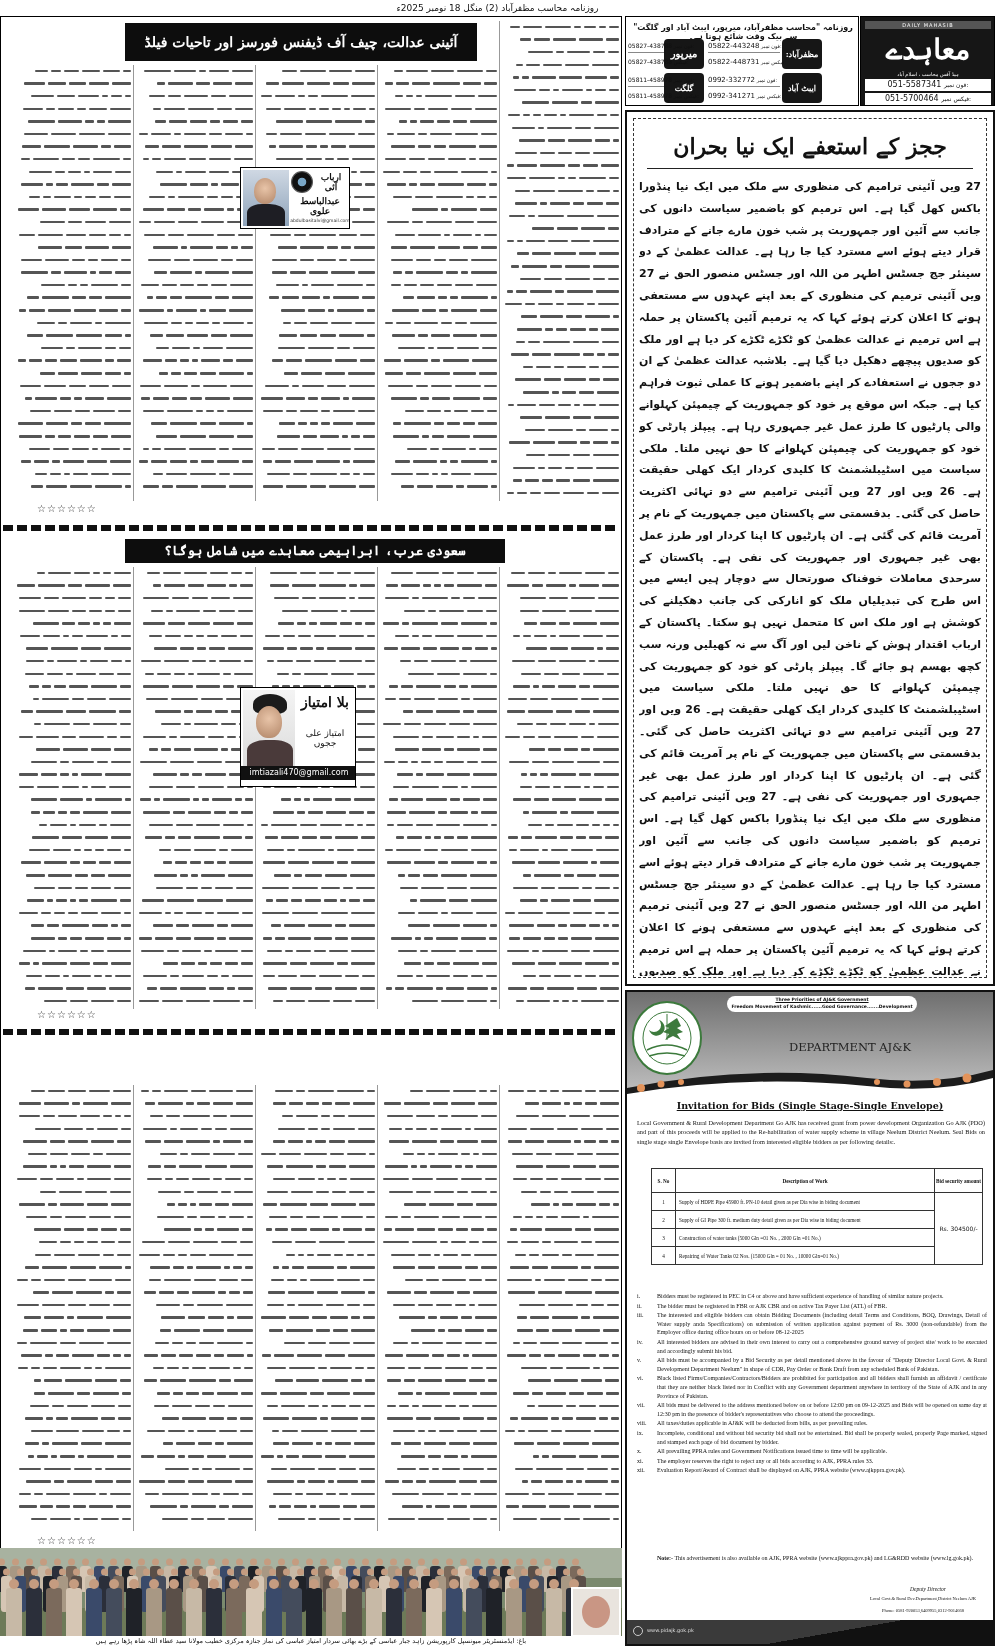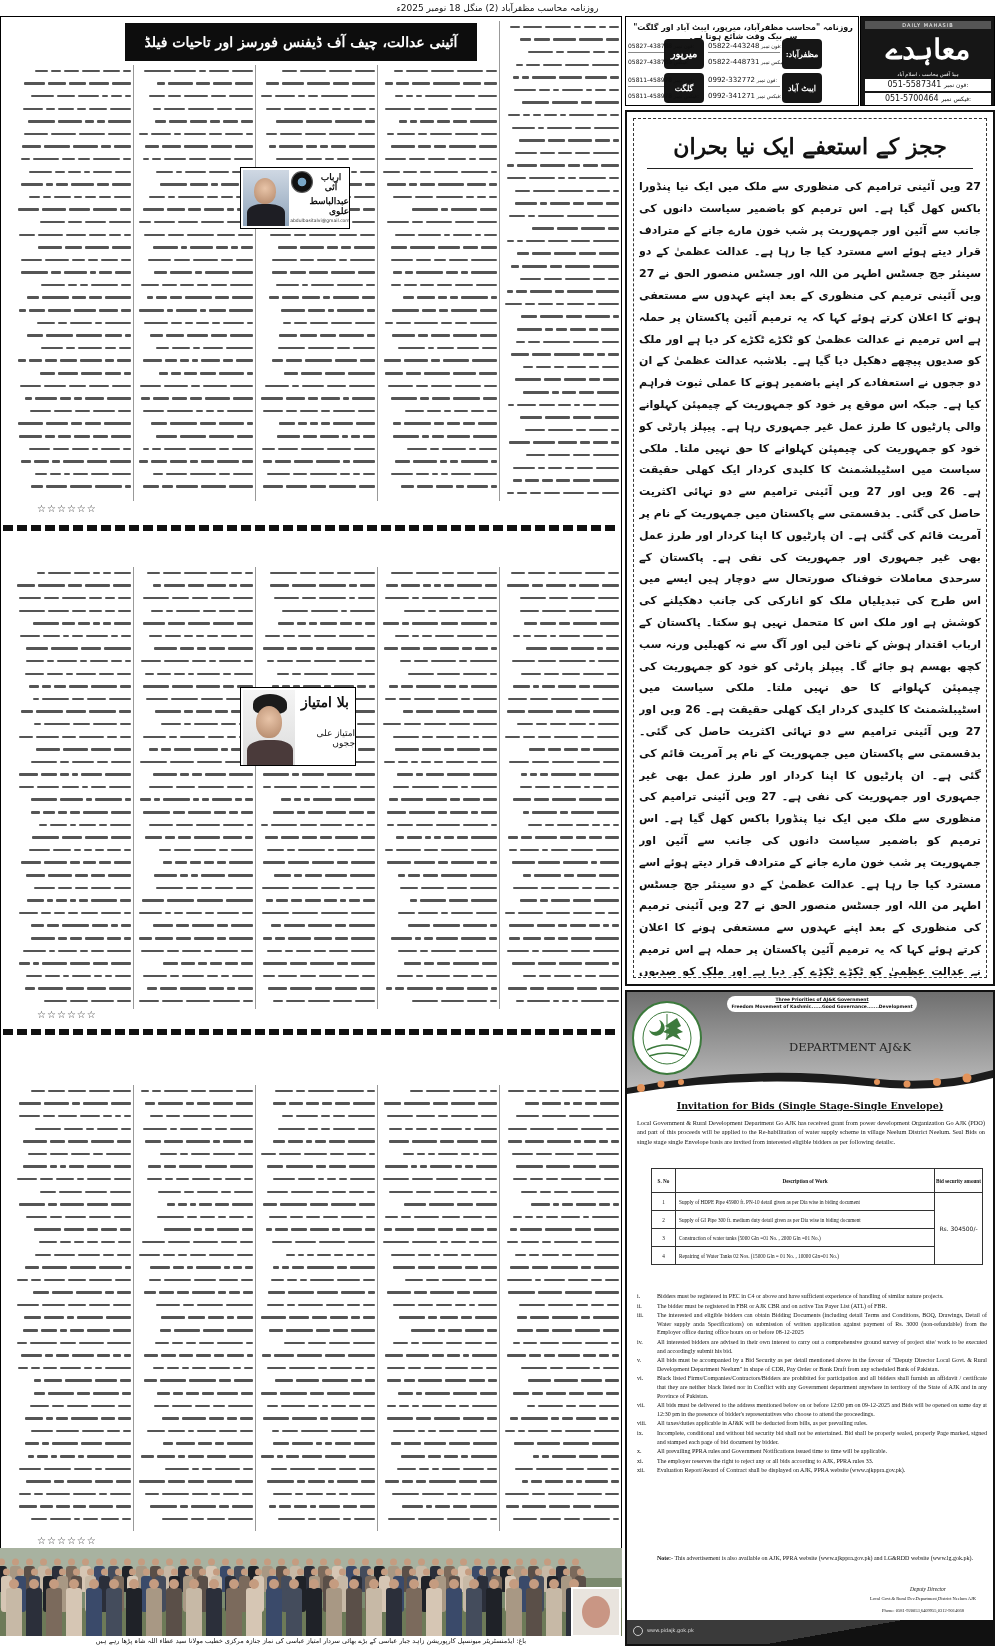--- a/index.html
+++ b/index.html
@@ -26,21 +26,21 @@
   .col-rule { position: absolute; top: 0; width: 1px; background: #999; }
 
   .stars { position: absolute; font-size: 10px; color: #333; letter-spacing: 1px; }
 
   
   .byline { position: absolute; border: 1px solid #000; background: #fff; overflow: hidden; }
   .photo { position: absolute; background: linear-gradient(180deg,#cfd8e3,#8ea3ba); }
   .photo .face { position: absolute; border-radius: 50% 50% 45% 45%; background: radial-gradient(circle at 50% 40%, #e8c4a8, #b08466); }
   .photo .body { position: absolute; background: #1e1e24; border-radius: 40% 40% 0 0; }
   .byline .tag { position: absolute; font-family: "DejaVu Serif", serif; font-weight: bold; text-align: center; direction: rtl; }
-  .byline .writer { position: absolute; text-align: right; direction: rtl; font-family: "DejaVu Serif", serif; }
+  .byline .writer { position: absolute; text-align: center; direction: rtl; font-family: "DejaVu Serif", serif; }
   .byline .email { position: absolute; text-align: center; }
 
   
   #masthead { position: absolute; left: 860px; top: 16px; width: 135px; height: 90px; background: #161616; color: #fff; border: 1px solid #000; }
   #contact-block { position: absolute; left: 625px; top: 16px; width: 234px; height: 90px; background: #fff; border: 1px solid #000; }
 
   #editorial { position: absolute; left: 625px; top: 110px; width: 370px; height: 876px; border: 2px solid #111; background: #fff; overflow: hidden; }
   #editorial .dashed { position: absolute; left: 6px; right: 6px; top: 6px; bottom: 6px; border: 1px dashed #333; }
 
   #ad { position: absolute; left: 625px; top: 990px; width: 370px; height: 656px; background: #fff; border: 2px solid #111; overflow: hidden; }
@@ -257,20 +257,21 @@
       <div class="tag" style="left:72px;top:4px;width:36px;font-size:9px;">ارباب آئی</div>
       <div class="writer" style="left:50px;top:28px;width:58px;font-size:9px;font-weight:bold;">عبدالباسط علوی</div>
       <div class="email" style="left:48px;top:50px;width:62px;font-size:4.5px;color:#333;">abdulbasitalvi@gmail.com</div>
     </div>
     <div class="stars" style="left:34px;top:484px;">☆☆☆☆☆☆</div>
   </div>
 
   <div class="sec-divider" style="top:508px;"></div>
 
   <div class="section" style="top:518px;height:492px;">
+    <div class="banner" style="left:122px;top:4px;width:380px;height:24px;font-size:13px;line-height:24px;">سعودی عرب، ابراہیمی معاہدے میں شامل ہوگا؟</div>
     <div class="cols">
         <div class="col" style="left: 498px; top: 32px; width: 118px; height: 442px;">
           <span class="ln"><i style="width: 11px;"></i><i style="width: 20px;"></i><i style="width: 23px;"></i><i style="width: 8px;"></i><i style="width: 17px;"></i><i style="width: 14px;"></i></span>
           <span class="ln"><i style="width: 17px;"></i><i style="width: 20px;"></i><i style="width: 7px;"></i><i style="width: 20px;"></i><i style="width: 11px;"></i><i style="width: 22px;"></i></span>
           <span class="ln"><i style="width: 21px;"></i><i style="width: 24px;"></i><i style="width: 19px;"></i><i style="width: 26px;"></i></span>
           <span class="ln"><i style="width: 24px;"></i><i style="width: 23px;"></i><i style="width: 24px;"></i><i style="width: 19px;"></i></span>
           <span class="ln"><i style="width: 19px;"></i><i style="width: 24px;"></i><i style="width: 11px;"></i><i style="width: 16px;"></i><i style="width: 13px;"></i></span>
           <span class="ln"><i style="width: 13px;"></i><i style="width: 20px;"></i><i style="width: 21px;"></i><i style="width: 6px;"></i><i style="width: 13px;"></i><i style="width: 8px;"></i><i style="width: 7px;"></i></span>
           <span class="ln"><i style="width: 13px;"></i><i style="width: 6px;"></i><i style="width: 23px;"></i><i style="width: 18px;"></i><i style="width: 21px;"></i></span>
           <span class="ln"><i style="width: 21px;"></i><i style="width: 6px;"></i><i style="width: 27px;"></i><i style="width: 18px;"></i><i style="width: 23px;"></i></span>
@@ -448,21 +449,21 @@
           <span class="ln"><i style="width: 7px;"></i><i style="width: 20px;"></i><i style="width: 17px;"></i><i style="width: 10px;"></i><i style="width: 11px;"></i><i style="width: 10px;"></i><i style="width: 19px;"></i></span>
           <span class="ln"><i style="width: 10px;"></i><i style="width: 7px;"></i><i style="width: 16px;"></i><i style="width: 27px;"></i><i style="width: 12px;"></i><i style="width: 13px;"></i></span>
           <span class="ln"><i style="width: 7px;"></i><i style="width: 14px;"></i><i style="width: 19px;"></i><i style="width: 12px;"></i><i style="width: 9px;"></i><i style="width: 24px;"></i></span>
           <span class="ln"><i style="width: 24px;"></i><i style="width: 13px;"></i><i style="width: 8px;"></i><i style="width: 19px;"></i><i style="width: 6px;"></i><i style="width: 23px;"></i></span>
           <span class="ln"><i style="width: 20px;"></i><i style="width: 15px;"></i><i style="width: 20px;"></i><i style="width: 25px;"></i><i style="width: 6px;"></i><i style="width: 11px;"></i></span>
           <span class="ln"><i style="width: 16px;"></i><i style="width: 7px;"></i><i style="width: 8px;"></i><i style="width: 19px;"></i><i style="width: 6px;"></i><i style="width: 15px;"></i><i style="width: 16px;"></i></span>
           <span class="ln"><i style="width: 22px;"></i><i style="width: 19px;"></i><i style="width: 18px;"></i><i style="width: 25px;"></i><i style="width: 10px;"></i></span>
           <span class="ln"><i style="width: 14px;"></i><i style="width: 23px;"></i><i style="width: 18px;"></i><i style="width: 23px;"></i></span>
         </div>
       </div>
-    <div class="byline" style="left:237px;top:152px;width:116px;height:79px;">
+    <div class="byline" style="left:237px;top:152px;width:116px;height:100px;">
       <div class="photo" style="left:2px;top:2px;width:52px;height:76px;background:linear-gradient(180deg,#f4f4f4,#dcdcdc);">
         <div style="position:absolute;left:10px;top:4px;width:34px;height:20px;border-radius:50% 50% 30% 30%;background:#1b1b1b;"></div>
         <div class="face" style="left:13px;top:16px;width:26px;height:32px;"></div>
         <div class="body" style="left:4px;top:50px;width:46px;height:26px;background:#4a3a3a;"></div>
       </div>
       <div class="tag" style="left:54px;top:6px;width:60px;font-size:14px;">بلا امتیاز</div>
       <div class="writer" style="left:54px;top:40px;width:60px;font-size:9px;">امتیاز علی ججوں</div>
       <div class="email" style="left:0;top:78px;width:116px;height:14px;line-height:14px;background:#111;color:#fff;font-size:8px;">imtiazali470@gmail.com</div>
     </div>
     <div class="stars" style="left:34px;top:474px;">☆☆☆☆☆☆</div>

